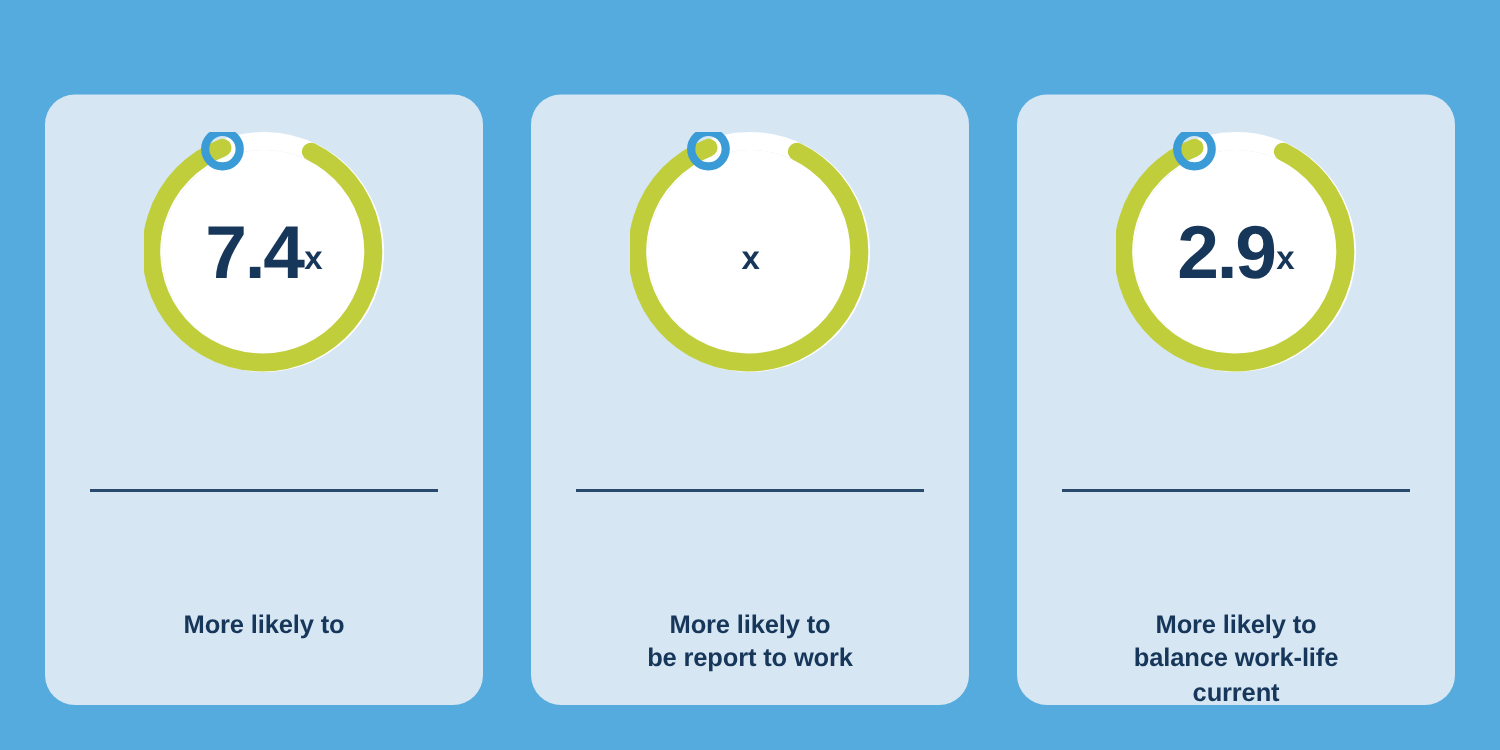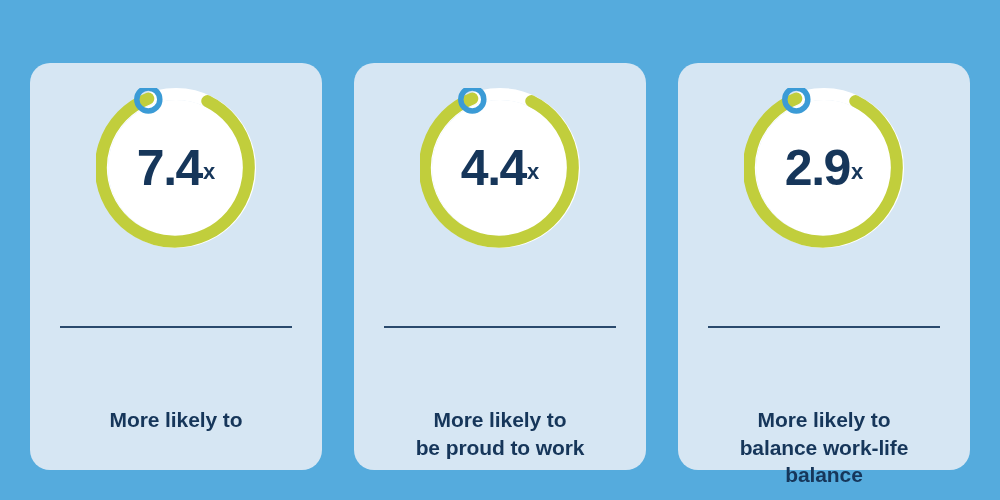--- a/index.html
+++ b/index.html
@@ -93,21 +93,21 @@
     margin-top: 34px;
     flex: 0 0 auto;
   }
 
   
   .caption {
     margin-top: 34px;
     width: 240px;
     text-align: center;
     color: #16365a;
-    font-size: 21px;
+    font-size: 17px;
     font-weight: bold;
     line-height: 1.32;
     letter-spacing: -0.1px;
   }
   .caption-line {
     display: block;
   }
 </style>
 </head>
 <body>
@@ -135,45 +135,44 @@
 
   <div class="stat-card">
     <div class="donut-wrap">
       <svg class="donut-svg" viewBox="0 0 160 160">
         <circle cx="80" cy="80" r="68" fill="#ffffff"></circle>
         <path d="M 80 80 m 0 -74 a 74 74 0 1 1 -0.01 0" fill="none" stroke="#ffffff" stroke-width="12"></path>
         <path d="M 111.27 13.12 A 74 74 0 1 1 52.28 10.56" fill="none" stroke="#c1ce3c" stroke-width="12" stroke-linecap="round"></path>
         <circle cx="52.3" cy="11.4" r="11.5" fill="none" stroke="#3b9bd6" stroke-width="5.5"></circle>
       </svg>
       <div class="donut-value">
-        <span class="value-number">4.4</span>
           <span class="value-suffix">x</span>
       </div>
     </div>
     <div class="divider"></div>
     <div class="caption">
       <span class="caption-line">More likely to</span>
-      <span class="caption-line">be proud to work</span>
+      <span class="caption-line">be report to work</span>
     </div>
   </div>
 
   <div class="stat-card">
     <div class="donut-wrap">
       <svg class="donut-svg" viewBox="0 0 160 160">
         <circle cx="80" cy="80" r="68" fill="#ffffff"></circle>
         <path d="M 80 80 m 0 -74 a 74 74 0 1 1 -0.01 0" fill="none" stroke="#ffffff" stroke-width="12"></path>
         <path d="M 111.27 13.12 A 74 74 0 1 1 52.28 10.56" fill="none" stroke="#c1ce3c" stroke-width="12" stroke-linecap="round"></path>
         <circle cx="52.3" cy="11.4" r="11.5" fill="none" stroke="#3b9bd6" stroke-width="5.5"></circle>
       </svg>
       <div class="donut-value">
         <span class="value-number">2.9</span>
           <span class="value-suffix">x</span>
       </div>
     </div>
     <div class="divider"></div>
     <div class="caption">
       <span class="caption-line">More likely to</span>
       <span class="caption-line">balance work-life</span>
-      <span class="caption-line">balance</span>
+      <span class="caption-line">current</span>
     </div>
   </div>
 
 </div>
 
 </body></html>

